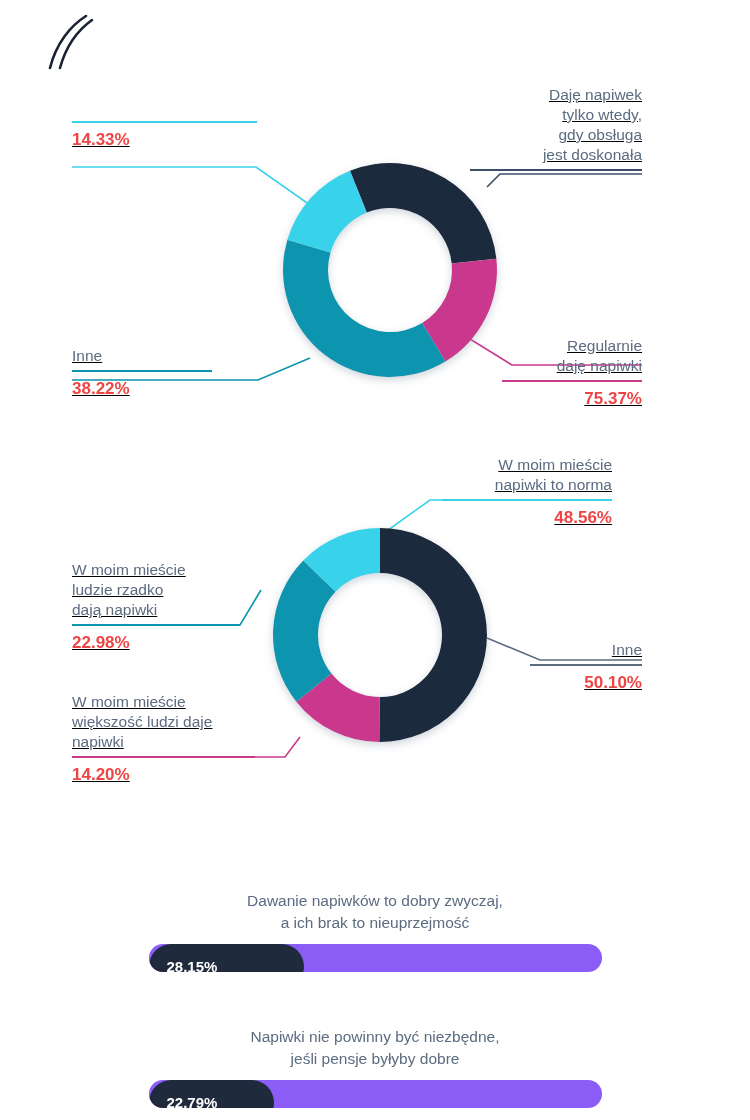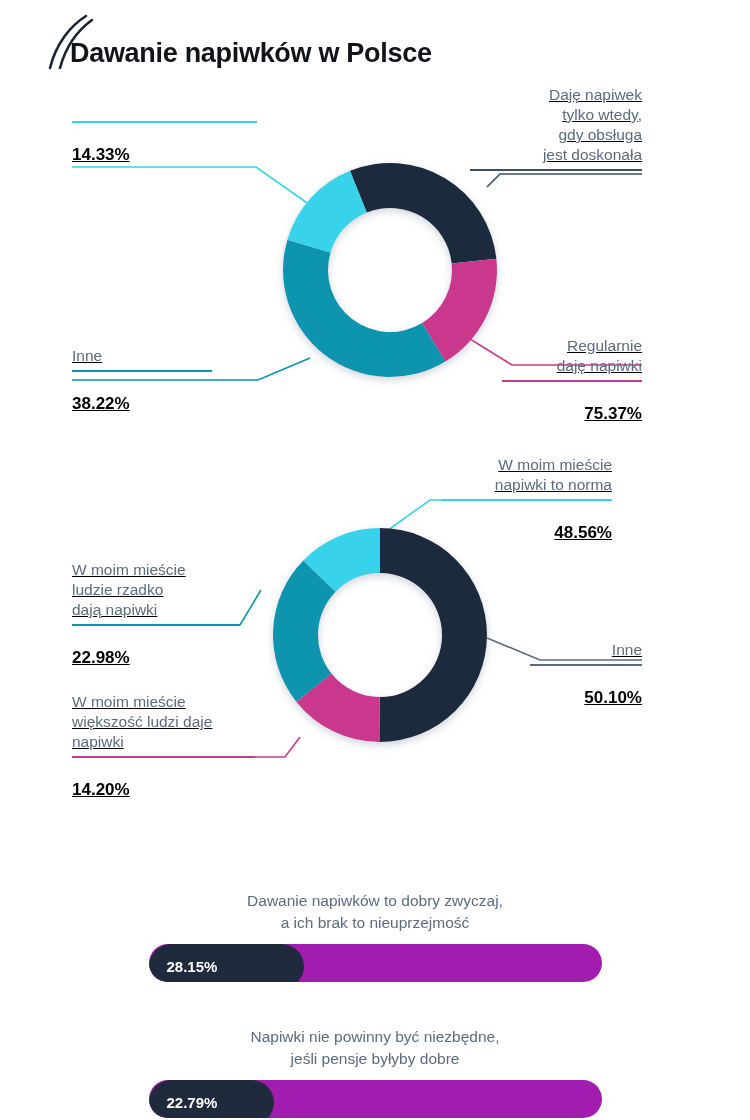--- a/index.html
+++ b/index.html
@@ -19,59 +19,58 @@
     letter-spacing:-0.3px;white-space:nowrap;
   }
 
   
   .lbl{position:absolute;text-decoration:underline;}
   .lbl .cap{
     font-size:15.5px;line-height:20px;color:#5b6b80;font-weight:400;
   }
   .lbl .rule{height:2px;width:100%;margin-top:4px;}
   .lbl .val{
-    font-size:17px;font-weight:bold;color:#000000;margin-top:22px;
+    font-size:17px;font-weight:bold;color:#ef4444;margin-top:7px;
   }
   .lbl.right .cap,.lbl.right .val{text-align:right;}
   .lbl.left .cap,.lbl.left .val{text-align:left;}
 
   
   .donut{position:absolute;}
   .leaders{position:absolute;left:0;top:0;width:750px;height:1120px;pointer-events:none;}
 
   
   .bar-block{position:absolute;width:750px;margin-top:47px;}
   .bar-caption{
     text-align:center;font-size:15.5px;line-height:22px;
     color:#5b6b80;white-space:pre-line;
   }
   .bar-track{
-    position:relative;margin:10px auto 0;width:453px;height:38px;
-    background:#a21caf;border-radius:23px;overflow:hidden;
+    position:relative;margin:10px auto 0;width:453px;height:28px;
+    background:#8b5cf6;border-radius:23px;overflow:hidden;
   }
   .bar-fill{
     position:absolute;left:0;top:0;height:45px;
     background:#1f2a3c;border-radius:23px;
     display:flex;align-items:center;
   }
   .bar-fill span{
     color:#ffffff;font-size:15px;font-weight:bold;margin-left:18px;white-space:nowrap;
   }
 </style>
 </head>
 <body>
 
 <div class="page">
 
   <div class="title-wrap">
     <svg class="title-arcs" viewBox="0 0 62 62">
       <path d="M4 58 C10 34 24 16 40 6" stroke="#1b2233" stroke-width="2.6" fill="none" stroke-linecap="round"></path>
       <path d="M14 58 C20 36 32 20 46 10" stroke="#1b2233" stroke-width="2.6" fill="none" stroke-linecap="round"></path>
     </svg>
-    <div class="title-text">Dawanie napiwków w Polsce</div>
   </div>
 
   <svg class="leaders" viewBox="0 0 750 1120">
 
     <path d="M72 167 L256 167 L320 212" stroke="#38d2ea" stroke-width="1.6" fill="none"></path>
 
     <path d="M487 187 L500 174 L642 174" stroke="#3d4f66" stroke-width="1.6" fill="none"></path>
 
     <path d="M470 339 L512 365 L642 365" stroke="#c9398c" stroke-width="1.6" fill="none"></path>
 

